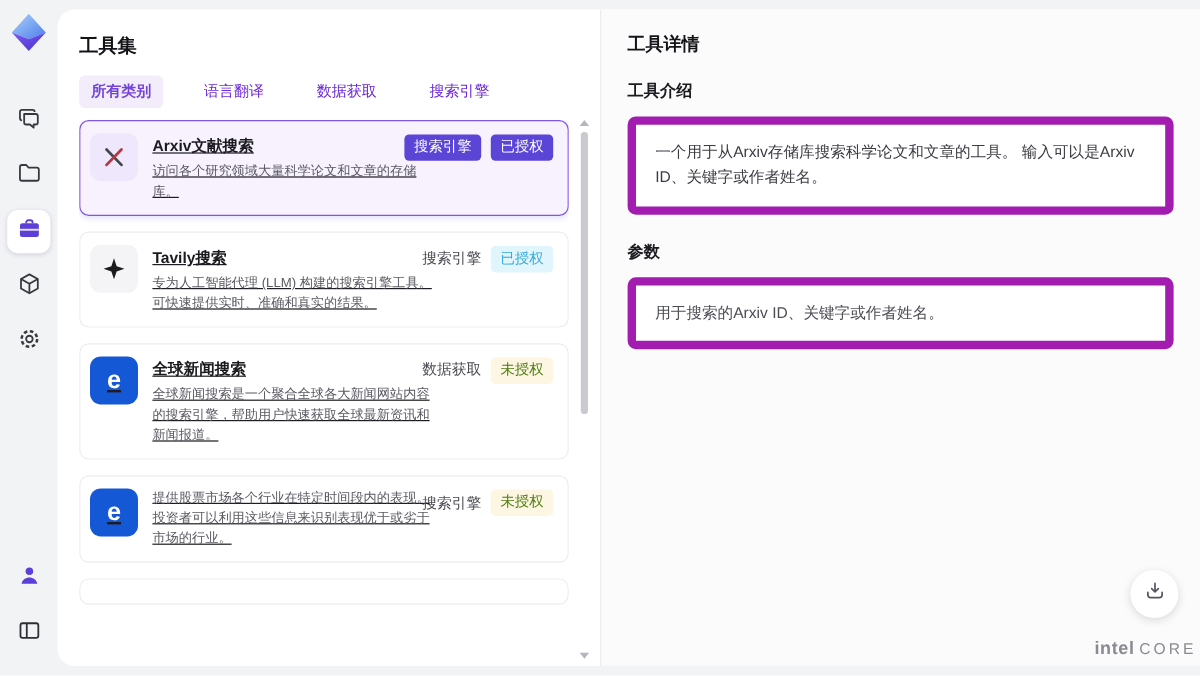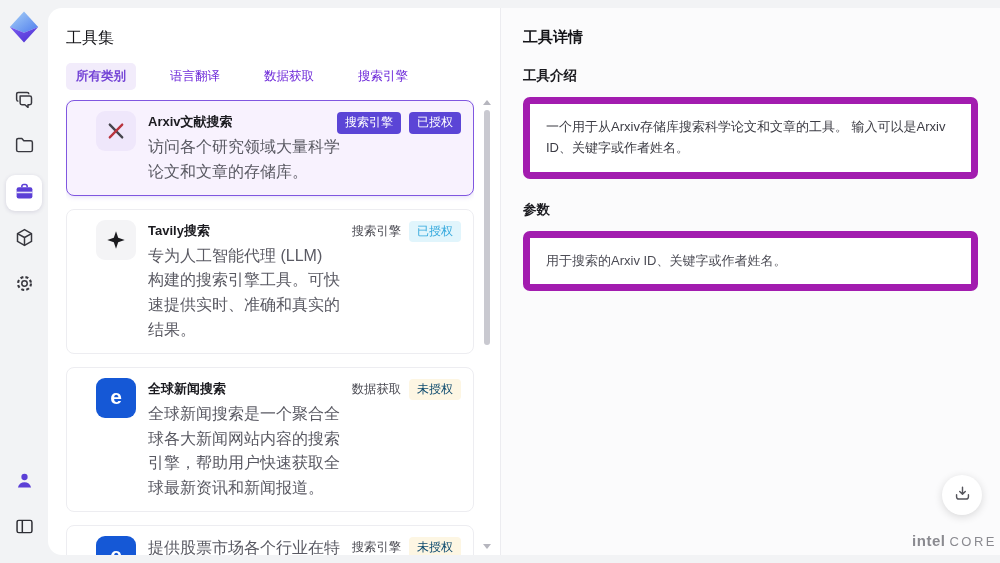--- a/index.html
+++ b/index.html
@@ -20,49 +20,49 @@
   }
   .rail-btn.active { background:#ffffff; box-shadow:0 1px 4px rgba(40,30,90,.14); }
   .rail-spacer { flex:1; }
   
   .surface {
     position:absolute; left:48px; top:8px; right:0; bottom:8px;
     background:#ffffff; border-top-left-radius:14px; border-bottom-left-radius:14px;
     display:flex; overflow:hidden;
   }
   .left-panel { width:452px; padding:16px 18px 0 18px; position:relative; }
-  .panel-title { font-size:16px; font-weight:normal; color:#141418; margin:4px 0 14px; }
+  .panel-title { font-size:16px; font-weight:bold; color:#141418; margin:4px 0 14px; }
   .tabs { display:flex; align-items:center; gap:24px; margin-bottom:12px; }
   .tab { font-size:12.5px; color:#6d28d9; padding:5px 10px; border-radius:5px; cursor:pointer; white-space:nowrap; }
   .tab.active { color:#7444d6; background:#f2ecfb; font-weight:bold; }
   .tool-list { position:absolute; left:18px; right:26px; top:92px; bottom:0; overflow:hidden; }
   .tool-card {
     position:relative; background:#fff; border:1px solid #ededf1; border-radius:8px;
-    padding:10px 29px; margin-bottom:13px; display:flex; gap:12px; cursor:pointer;
+    padding:10px 8px; margin-bottom:13px; display:flex; gap:12px; cursor:pointer;text-decoration:underline;
   }
   .tool-card.selected {
     background:#f8f2fe; border:1.5px solid #8057e0;
     box-shadow:0 1px 5px rgba(96,64,208,.18);
   }
   .icon-tile {
     width:40px; height:40px; border-radius:9px; flex:0 0 40px;
     display:flex; align-items:center; justify-content:center; background:#f4f4f6;
   }
   .tool-card.selected .icon-tile { background:#efe7fb; }
   .icon-tile.eblue { background:#1558d6; }
   .eglyph { color:#fff; font-weight:bold; font-size:21px; line-height:1; transform:translateY(-1px); }
   .tool-main { flex:1; min-width:0; padding-right:102px; }
   .tool-name { font-size:13px; font-weight:bold; color:#1a1a1f; margin:2px 0 4px; }
-  .tool-desc { font-size:16px; color:#5a5a63; line-height:1.55; }
+  .tool-desc { font-size:11px; color:#5a5a63; line-height:1.55; }
   .tool-badges { position:absolute; top:11px; right:12px; display:flex; gap:8px; align-items:center; white-space:nowrap; }
   .cat-label { font-size:12.3px; color:#4b4b53; }
   .badge { font-size:12px; padding:3px 8px; border-radius:4px; line-height:1.3; }
   .badge.solid { background:#5b45d6; color:#ffffff; }
   .badge.auth { background:#e1f5fc; color:#35a9dd; }
-  .badge.unauth { background:#fdf6e3; color:#0c4a6e; }
+  .badge.unauth { background:#fdf6e3; color:#4d7c0f; }
   
   .scrollbar { position:absolute; top:92px; bottom:6px; right:8px; width:10px; }
   .sb-arrow { width:0; height:0; border-left:4px solid transparent; border-right:4px solid transparent; margin:0 auto; }
   .sb-arrow.up { border-bottom:5px solid #b6b6be; }
   .sb-arrow.down { border-top:5px solid #b6b6be; position:absolute; bottom:0; left:1px; }
   .sb-thumb { position:absolute; top:10px; left:2px; width:6px; height:235px; border-radius:3px; background:#c9c9d0; }
   
   .right-panel { flex:1; border-left:1px solid #ececf0; background:#fbfbfc; padding:20px 22px; }
   .rp-title { font-size:15px; font-weight:bold; color:#141418; margin-bottom:20px; }
   .rp-section { font-size:13.5px; font-weight:bold; color:#1a1a1f; margin-bottom:12px; }

